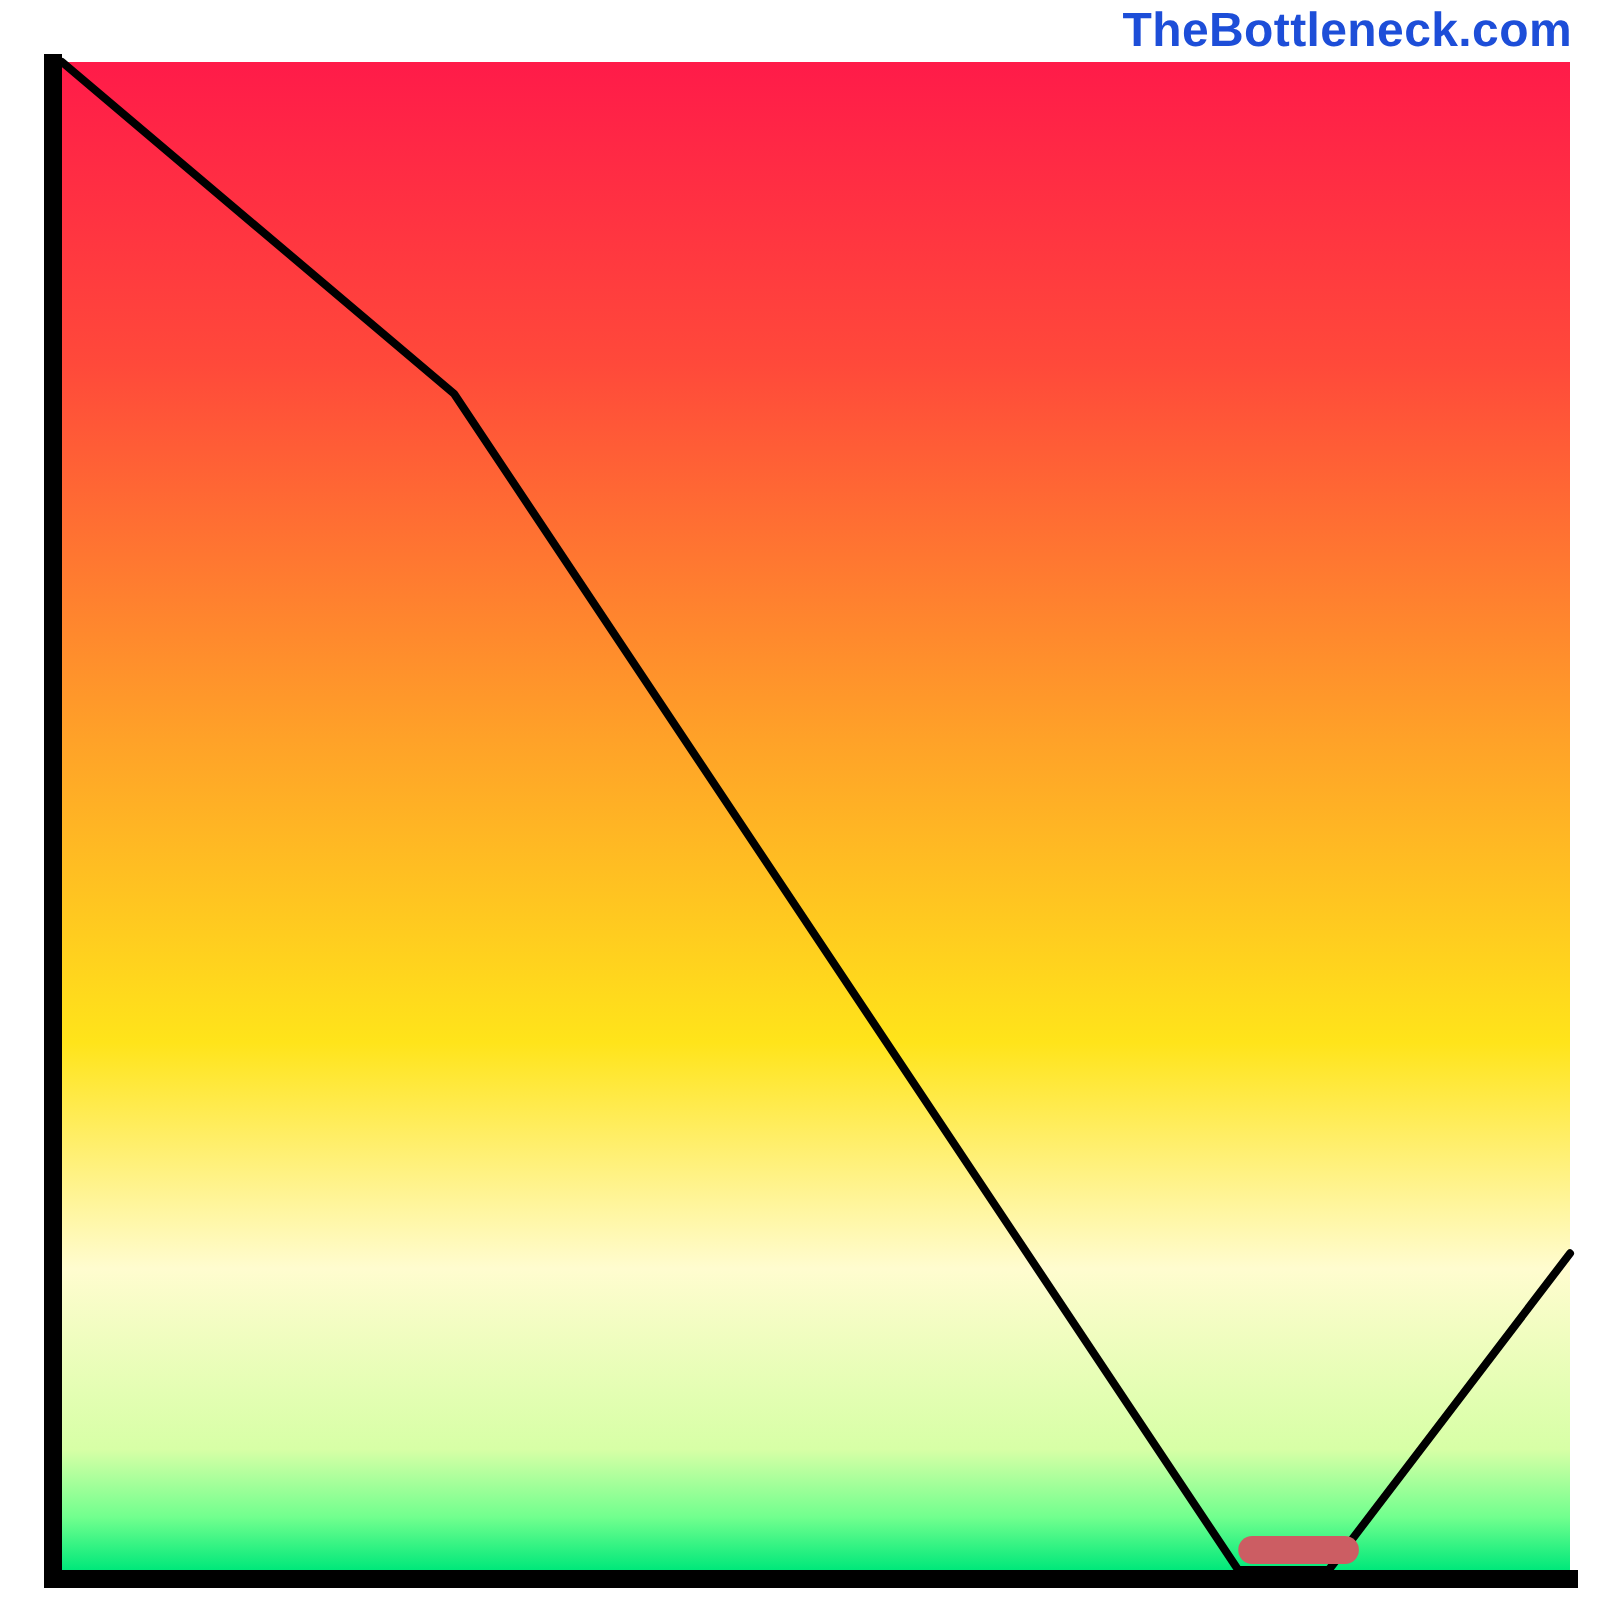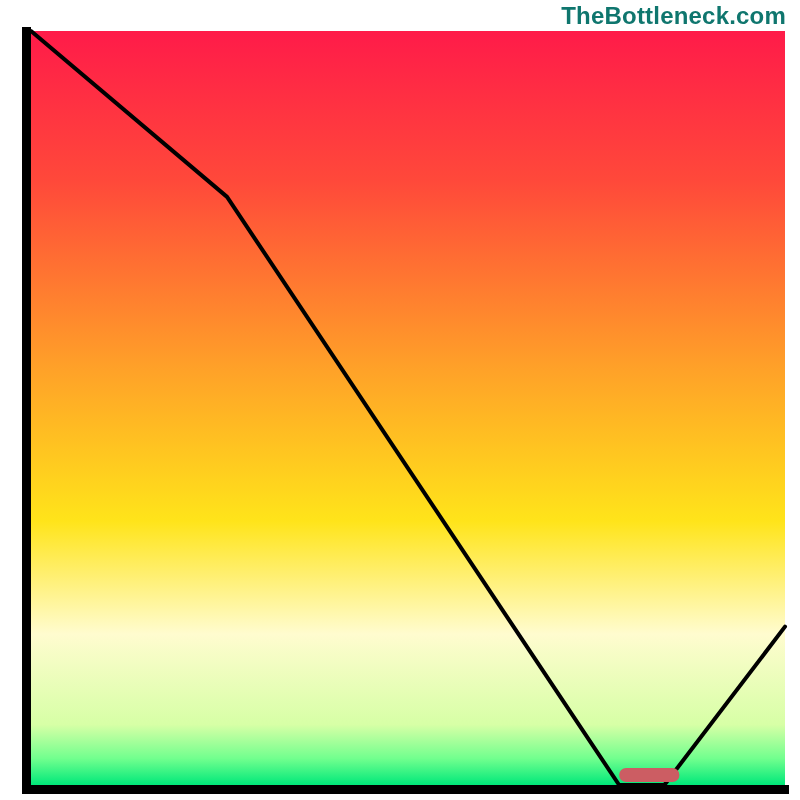--- a/index.html
+++ b/index.html
@@ -14,21 +14,21 @@
     position: relative;
     width: 800px;
     height: 800px;
   }
   .watermark {
     position: absolute;
     top: 2px;
     right: 14px;
     font-size: 24px;
     font-weight: 600;
-    color: #0f766e;
+    color: #1d4ed8;
     letter-spacing: 0.2px;
   }
   svg {
     position: absolute;
     left: 0;
     top: 0;
   }
 </style>
 </head>
 <body>

